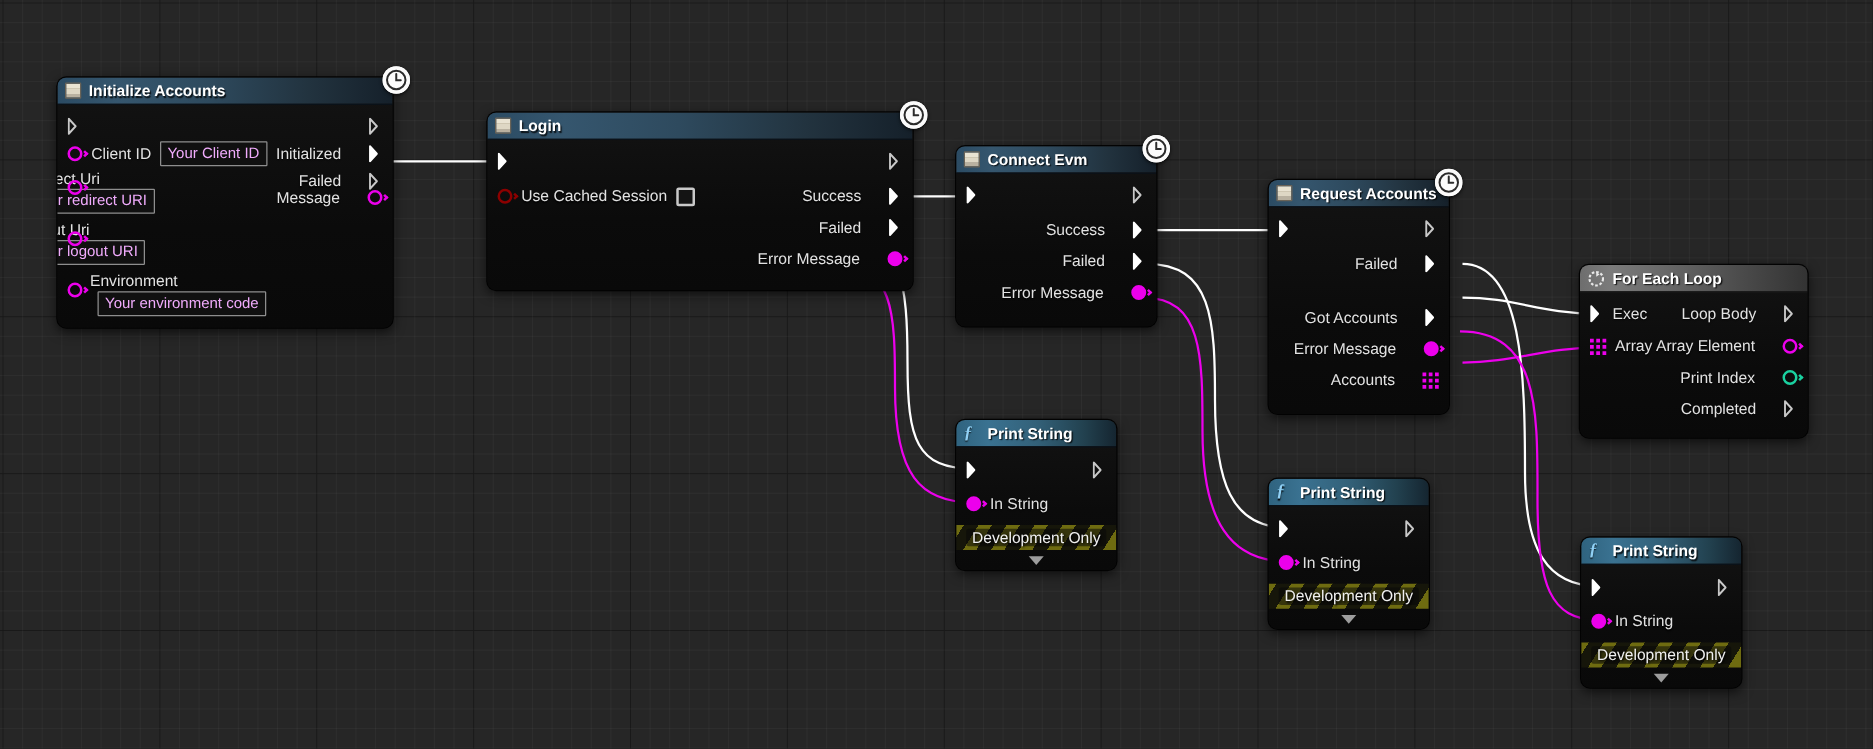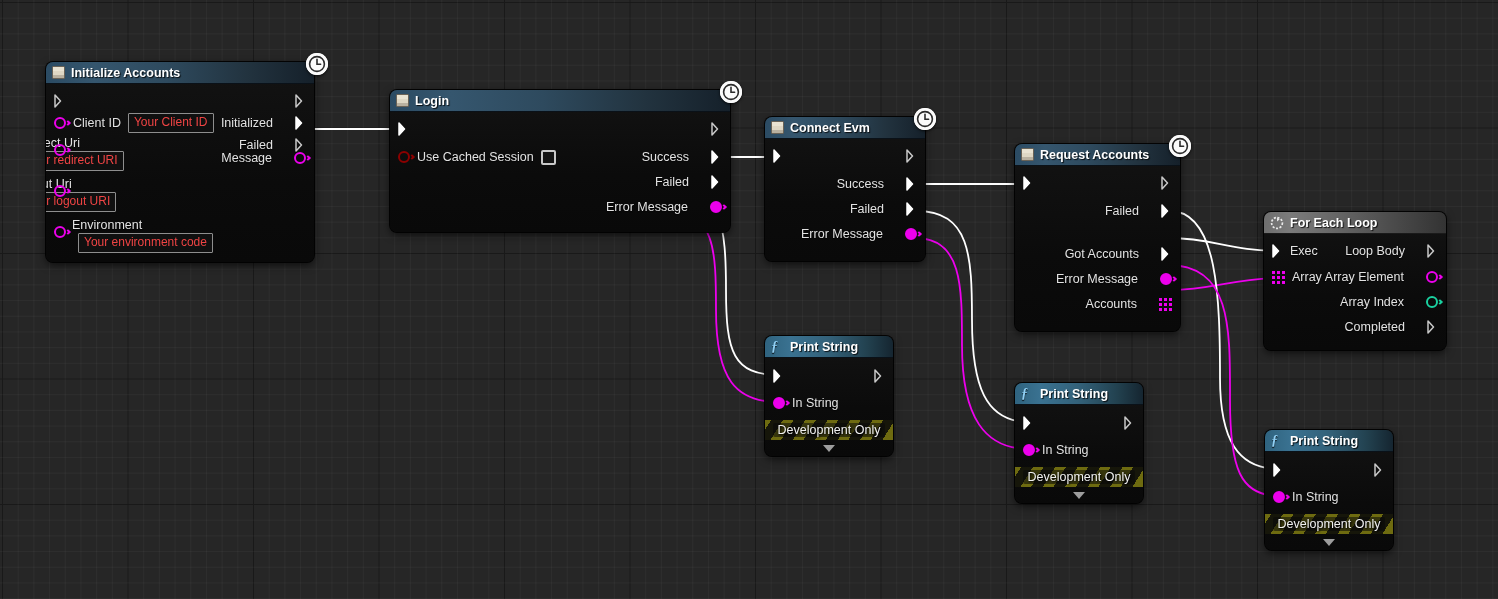--- a/index.html
+++ b/index.html
@@ -112,21 +112,21 @@
     display:grid; grid-template-columns:repeat(3,3px); grid-template-rows:repeat(3,3px);
     gap:2px; position:relative;
   }
   .arr-pin i{ background:var(--c); display:block; width:3px;height:3px; }
 
   .pinwrap-l{ display:flex; align-items:center; gap:7px; }
   .pinwrap-r{ display:flex; align-items:center; gap:22px; }
 
   
   .vbox{
-    border:1px solid #8e8e8e; background:#101010; color:#ef4444;
+    border:1px solid #8e8e8e; background:#101010; color:#f0abfc;
     font-size:12px; padding:1px 5px 2px; border-radius:1px; white-space:nowrap;
     line-height:15px;
   }
   .stack{ display:flex; flex-direction:column; gap:1px; }
   .stack .cap{ color:#e2e2e2; font-size:12.5px; text-shadow:0 1px 1px rgba(0,0,0,.8); }
   .stack .vbox{ margin-left:6px; }
 
   .checkbox{
     width:15px;height:15px;flex:0 0 15px;border-radius:2px;
     border:2px solid #c9c9c9; background:#141414;
@@ -401,21 +401,21 @@
             <span class="circle-pin filled nright" style="--c:#ec00ec">
                 <span class="ring"></span>
                 <span class="nib"></span>
               </span>
           </span>
         </div>
       </div>
     </div>
   </div>
 
-  <div class="node" style="left:1015px; top:144px; width:165px;">
+  <div class="node" style="left:1015px; top:144px; width:144px;">
     <div class="clock" style="right:-11px; top:-9px;">
       <svg width="22" height="22" viewBox="0 0 22 22">
           <circle cx="11" cy="11" r="11" fill="#fbfbfb"></circle>
           <circle cx="11" cy="11" r="7.4" fill="none" stroke="#2b2b2b" stroke-width="1.6"></circle>
           <path d="M11 6.2 L11 11.2 L14.6 11.2" stroke="#2b2b2b" stroke-width="1.6" fill="none" stroke-linecap="round"></path>
         </svg>
     </div>
     <div class="node-inner">
       <div class="hdr blue">
         <span class="ico-lib"></span>
@@ -531,21 +531,21 @@
           <span class="pinwrap-r">
             <span class="lbl">Array Element</span>
             <span class="circle-pin nright" style="--c:#ec00ec">
                 <span class="ring"></span>
                 <span class="nib"></span>
               </span>
           </span>
         </div>
         <div class="row out" style="margin-top:3px;">
           <span class="pinwrap-r">
-            <span class="lbl">Array Index</span>
+            <span class="lbl">Print Index</span>
             <span class="circle-pin nright" style="--c:#1ad1a0">
                 <span class="ring"></span>
                 <span class="nib"></span>
               </span>
           </span>
         </div>
         <div class="row out" style="margin-top:3px;padding-left:23px;">
           <span class="pinwrap-r">
             <span class="lbl">Completed</span>
             <span class="exec">

